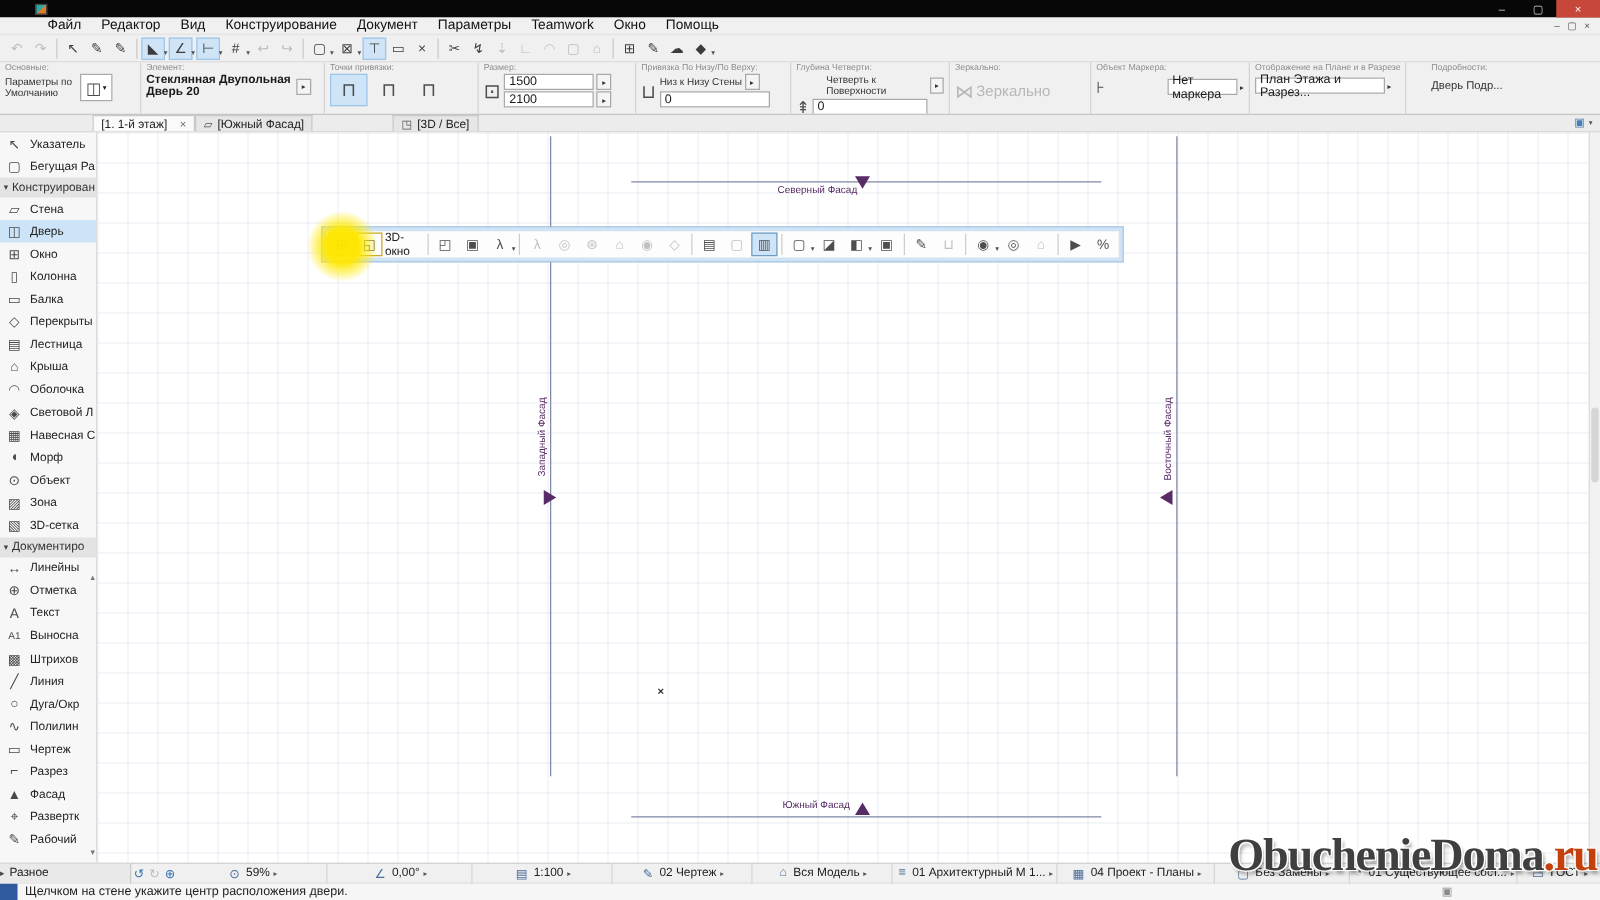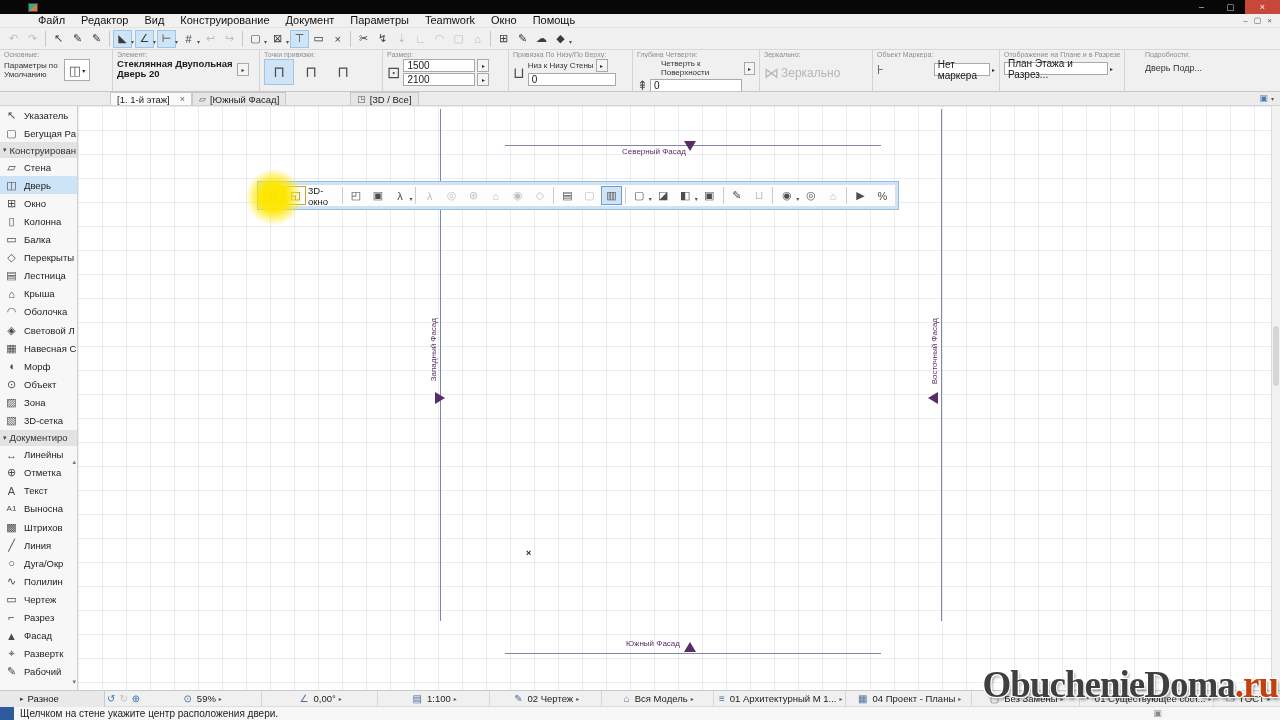--- a/index.html
+++ b/index.html
@@ -36,21 +36,21 @@
   .ibico { font-size:13px; color:#4d4d4d; }
   .ibico.gray, .graytxt { color:#b7b7b7; }
   .anchor-btn { width:30px; height:26px; border:1px solid transparent; display:flex; align-items:center; justify-content:center; font-size:15px; color:#4d4d4d; }
   .anchor-btn.sel { background:#cfe4f7; border-color:#9ec5e8; }
   .doorbtn { width:26px; height:22px; border:1px solid #a9a9a9; background:#fff; display:flex; align-items:center; justify-content:center; gap:1px; }
   .bold2 { font-weight:bold; font-size:9.5px; line-height:10px; }
   .sm { font-size:8px; line-height:9px; color:#333; }
   .ibselect { background:#fff; border:1px solid #a9a9a9; height:15px; font-size:9.5px; padding:0 3px; display:flex; align-items:center; justify-content:space-between; }
 
   
-  .tabbar { height:14px; background:#ececec; display:flex; align-items:center; padding-left:110px; border-bottom:1px solid #d2d2d2; position:relative; }
+  .tabbar { height:14px; background:#ececec; display:flex; align-items:center; padding-left:74px; border-bottom:1px solid #d2d2d2; position:relative; }
   .tab { height:13px; display:flex; align-items:center; gap:4px; padding:0 6px; font-size:9.5px; border:1px solid #c9c9c9; border-bottom:none; background:#e6e6e6; color:#222; }
   .tab.active { background:#fafafa; }
   .tab .tico { font-size:9px; color:#555; }
   .tab .tclose { font-size:9px; color:#666; margin-left:6px; }
   .tab3gap { margin-left:64px; }
   .tabbar-right { position:absolute; right:6px; top:1px; display:flex; align-items:center; gap:3px; color:#4a7fb5; font-size:9px; }
   .tabbar-right .dd { color:#555; font-size:6px; }
 
   
   .main { display:flex; height:584px; }
@@ -93,21 +93,21 @@
   .spot { position:absolute; left:168px; top:63px; width:56px; height:56px; border-radius:50%; pointer-events:none;
     background:radial-gradient(circle, rgba(255,232,0,0.95) 0 35%, rgba(255,232,0,0.45) 55%, rgba(255,232,0,0) 72%); }
   .cursor-x { position:absolute; font-size:9px; color:#222; font-weight:bold; }
 
   
   .vscroll { width:9px; background:#f2f2f2; border-left:1px solid #dcdcdc; position:relative; }
   .vthumb { position:absolute; left:1px; width:6px; height:60px; top:220px; background:#d6d6d6; border-radius:3px; }
 
   
   .quickbar { height:16px; background:#f0f0f0; border-top:1px solid #c9c9c9; display:flex; align-items:center; font-size:9.5px; }
-  .q-misc { width:105px; height:16px; background:#e9e9e9; border-right:1px solid #c9c9c9; display:flex; align-items:center; gap:4px; padding-left:20px; }
+  .q-misc { width:105px; height:16px; background:#e9e9e9; border-right:1px solid #c9c9c9; display:flex; align-items:center; gap:4px; padding-left:0; }
   .q-misc .fa { font-size:7px; color:#444; }
   .qico { font-size:10px; color:#4d6f9d; margin:0 2px; }
   .qico.gray { color:#bdbdbd; }
   .qseg { height:16px; display:flex; align-items:center; justify-content:center; gap:3px; border-right:1px solid #d6d6d6; padding:0 4px; overflow:hidden; white-space:nowrap; }
   .qval { color:#222; }
   .qarr { font-size:6px; color:#555; }
 
   
   .statusbar { height:14px; background:#f6f6f6; border-top:1px solid #dedede; display:flex; align-items:center; }
   .status-sq { width:14px; height:14px; background:#2f5b9e; flex:none; }

